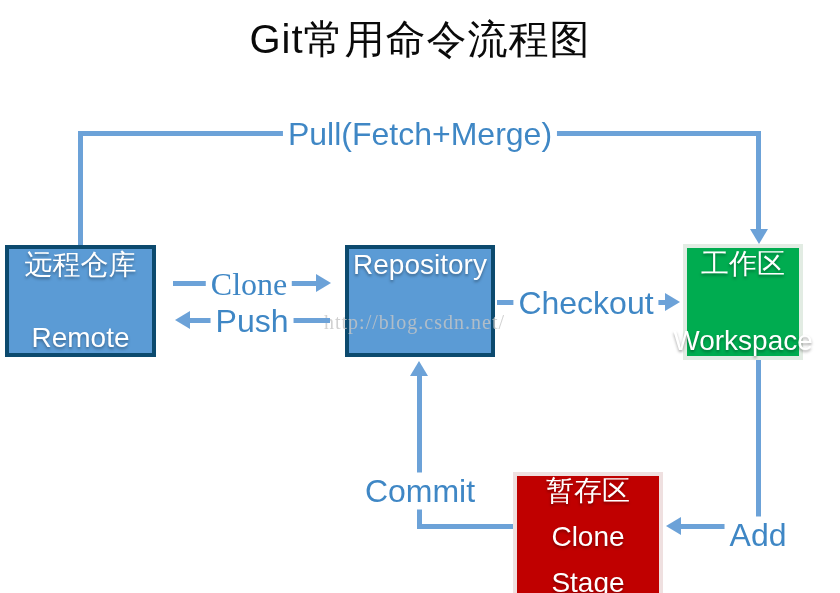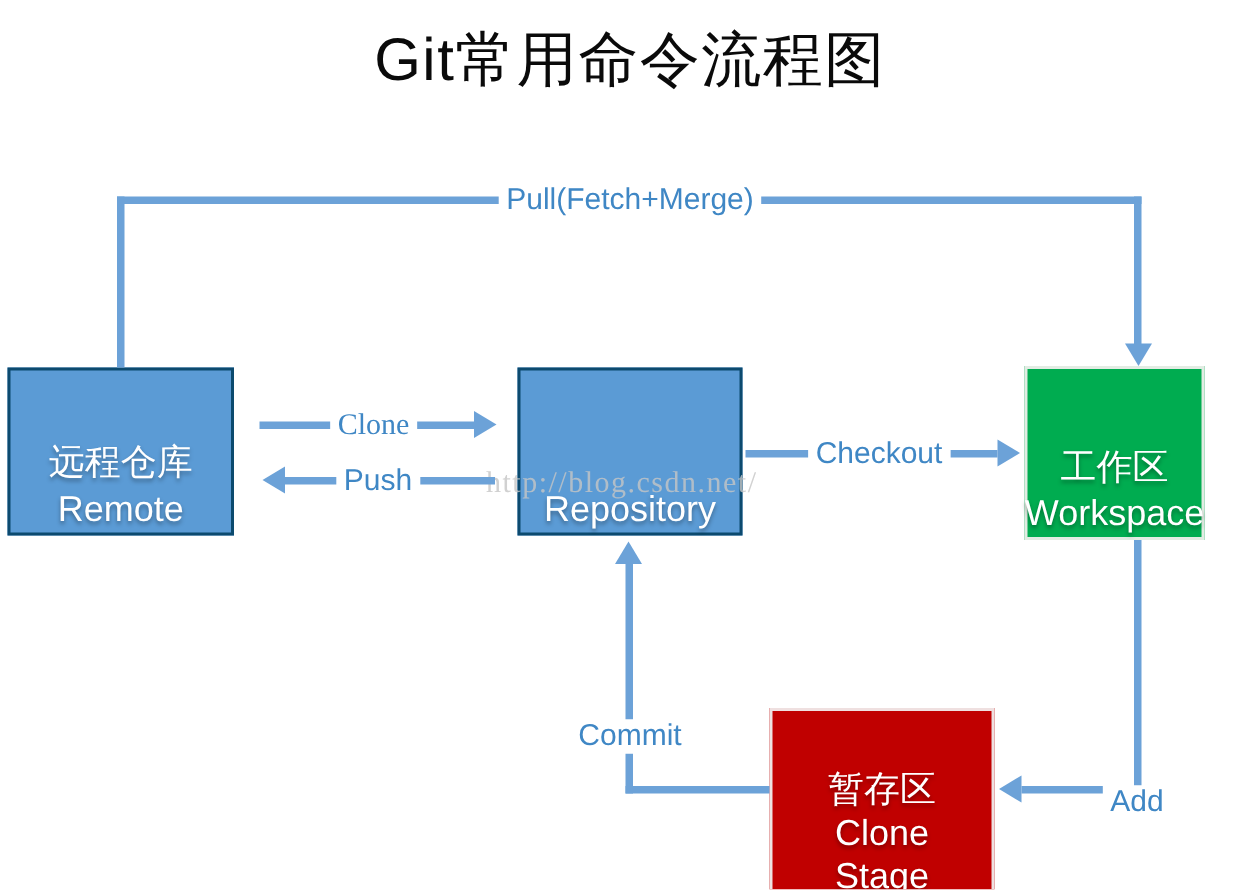--- a/index.html
+++ b/index.html
@@ -14,24 +14,24 @@
   }
   
   #watermark {
     position:absolute; left:324px; top:299px; z-index:2;
     font-family:"Liberation Serif", serif; font-size:20px;
     color:#c6c6c6; opacity:0.8; letter-spacing:1px;margin-top:12px;
   }
   
   .box {
     position:absolute; z-index:1; box-sizing:border-box;
-    display:flex; flex-direction:column; align-items:center; justify-content:flex-end;
-    color:#fff; font-size:24px; line-height:31px; text-align:center;
+    display:flex; flex-direction:column; align-items:center; justify-content:space-between;
+    color:#fff; font-size:28px; line-height:31px; text-align:center;
     text-shadow:0 2px 3px rgba(0,0,0,0.35);
-    border:2px solid #0c4a6e;
+    border:4px solid #0c4a6e;
   }
   #box-remote     { left:5px;   top:245px; width:151px; height:112px; background:#5B9BD5; }
   #box-repository { left:345px; top:245px; width:150px; height:112px; background:#5B9BD5; }
   #box-workspace  { left:683px; top:244px; width:120px; height:116px; background:#00AC50; border-color:#e2ece3; }
   #box-index      { left:513px; top:472px; width:150px; height:129px; background:#C00000; border-color:#efe0e0; line-height:29px; }
   
   .line { position:absolute; background:#6CA2D8; z-index:3; }
   #ln-pull-v1   { left:78px;  top:131px; width:5px;   height:114px; }
   #ln-pull-h    { left:78px;  top:131px; width:683px; height:5px; }
   #ln-pull-v2   { left:756px; top:131px; width:5px;   height:100px; }
@@ -46,21 +46,21 @@
   .ah { position:absolute; width:0; height:0; z-index:3; }
   #ah-pull-down  { left:750px; top:229px; border-left:9px solid transparent; border-right:9px solid transparent; border-top:15px solid #6CA2D8; }
   #ah-clone      { left:316px; top:274px; border-top:9px solid transparent; border-bottom:9px solid transparent; border-left:15px solid #6CA2D8; }
   #ah-push       { left:175px; top:311px; border-top:9px solid transparent; border-bottom:9px solid transparent; border-right:15px solid #6CA2D8; }
   #ah-checkout   { left:665px; top:293px; border-top:9px solid transparent; border-bottom:9px solid transparent; border-left:15px solid #6CA2D8; }
   #ah-commit-up  { left:410px; top:361px; border-left:9px solid transparent; border-right:9px solid transparent; border-bottom:15px solid #6CA2D8; }
   #ah-add-left   { left:666px; top:517px; border-top:9px solid transparent; border-bottom:9px solid transparent; border-right:15px solid #6CA2D8; }
   
   .edge-label {
     position:absolute; transform:translate(-50%,-50%); z-index:4;
-    background:#ffffff; color:#3F87C5; font-size:20px; padding:0 5px;
+    background:#ffffff; color:#3F87C5; font-size:32px; padding:0 5px;
     white-space:nowrap;
   }
   #lbl-pull     { left:420px; top:134px; }
   #lbl-clone    { left:249px; top:284px;font-family:Liberation Serif, serif; }
   #lbl-push     { left:252px; top:321px; }
   #lbl-checkout { left:586px; top:303px; }
   #lbl-commit   { left:420px; top:491px; }
   #lbl-add      { left:758px; top:491px;margin-top:44px; }
 </style>
 </head>

